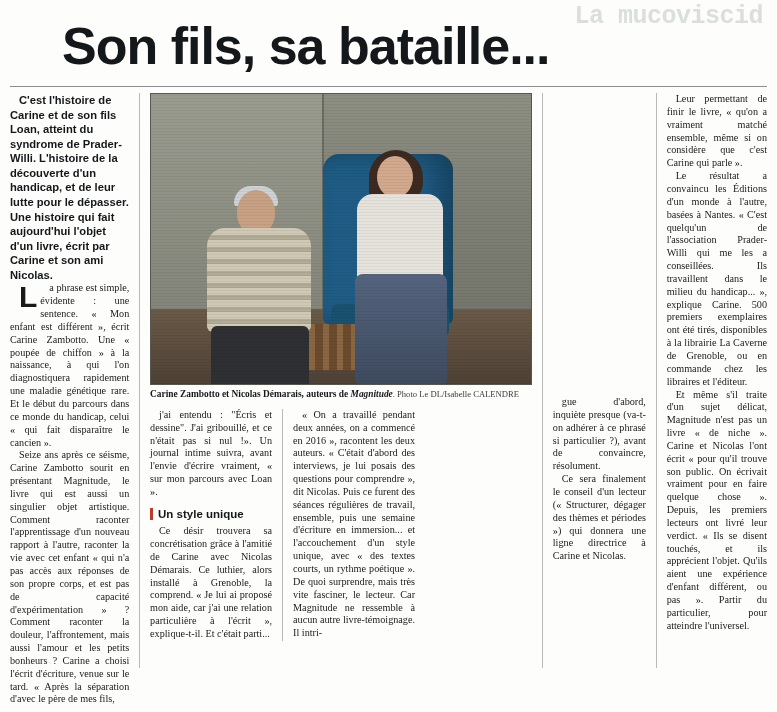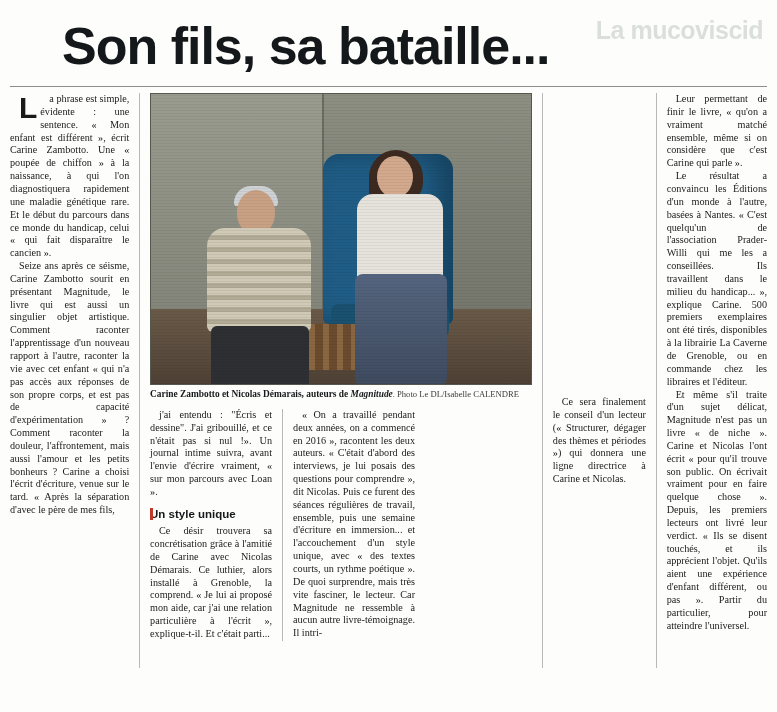--- a/index.html
+++ b/index.html
@@ -18,23 +18,23 @@
     position: relative;
     width: 777px;
     height: 712px;
     background: #fdfdfb;
     box-sizing: border-box;
     padding: 6px 10px 4px 10px;
   }
   
   .ghost-headline {
     position: absolute;
-    top: 16px;
+    top: 2px;
     right: 14px;
-    font-family: Liberation Sans, sans-serif;
+    font-family: Liberation Mono, monospace;
     font-weight: bold;
     font-size: 25px;
     color: #cfd6d3;
     letter-spacing: -0.5px;
     opacity: 0.75;
     white-space: nowrap;
     pointer-events: none;
   }
   .headline {
     font-family: "Liberation Sans", sans-serif;
@@ -222,21 +222,21 @@
   .photo-cols .pc p { margin: 0; text-indent: 9px; }
 
   .subhead {
     font-family: "Liberation Sans", sans-serif;
     font-weight: bold;
     font-size: 11.5px;
     color: #15181a;
     margin: 8px 0 4px 0;
     text-indent: 0;
     position: relative;
-    padding-left: 0;
+    padding-left: 8px;
   }
   .subhead:before {
     content: "";
     position: absolute; left: 0; top: 1px;
     width: 3px; height: 12px;
     background: #c0392b;
   }
 </style>
 </head>
 <body>
@@ -247,20 +247,21 @@
 
   <h1 class="headline">
     <span class="l1">Son fils, sa bataille...</span>
   </h1>
 
   <hr class="rule-top">
 
   <div class="columns">
 
     <div class="col">
+      <p class="chapo">C'est l'histoire de Carine et de son fils Loan, atteint du syndrome de Prader-Willi. L'histoire de la découverte d'un handicap, et de leur lutte pour le dépasser. Une histoire qui fait aujourd'hui l'objet d'un livre, écrit par Carine et son ami Nicolas.</p>
       <p class="dropcap-par">
         <span class="dropcap">L</span><span>a phrase est simple, évidente : une sentence. « Mon enfant est différent », écrit Carine Zambotto. Une « poupée de chiffon » à la naissance, à qui l'on diagnostiquera rapidement une maladie génétique rare. Et le début du parcours dans ce monde du handicap, celui « qui fait disparaître le cancien ».</span>
       </p>
       <p>Seize ans après ce séisme, Carine Zambotto sourit en présentant Magnitude, le livre qui est aussi un singulier objet artistique. Comment raconter l'apprentissage d'un nouveau rapport à l'autre, raconter la vie avec cet enfant « qui n'a pas accès aux réponses de son propre corps, et est pas de capacité d'expérimentation » ? Comment raconter la douleur, l'affrontement, mais aussi l'amour et les petits bonheurs ? Carine a choisi l'écrit d'écriture, venue sur le tard. « Après la séparation d'avec le père de mes fils,</p>
     </div>
 
     <div class="col-divider"></div>
 
     <div class="photo-wrap">
       <div class="photo">
@@ -298,20 +299,21 @@
         <div class="col-divider"></div>
         <div class="pc">
           <p>« On a travaillé pendant deux années, on a commencé en 2016 », racontent les deux auteurs. « C'était d'abord des interviews, je lui posais des questions pour comprendre », dit Nicolas. Puis ce furent des séances régulières de travail, ensemble, puis une semaine d'écriture en immersion... et l'accouchement d'un style unique, avec « des textes courts, un rythme poétique ». De quoi surprendre, mais très vite fasciner, le lecteur. Car Magnitude ne ressemble à aucun autre livre-témoignage. Il intri-</p>
         </div>
       </div>
     </div>
 
     <div class="col-divider"></div>
 
     <div class="col" style="width:128px; align-self:flex-end; height:272px;">
+      <p>gue d'abord, inquiète presque (va-t-on adhérer à ce phrasé si particulier ?), avant de convaincre, résolument.</p>
       <p>Ce sera finalement le conseil d'un lecteur (« Structurer, dégager des thèmes et périodes ») qui donnera une ligne directrice à Carine et Nicolas.</p>
     </div>
 
     <div class="col-divider"></div>
 
     <div class="col" style="width:138px;">
       <p>Leur permettant de finir le livre, « qu'on a vraiment matché ensemble, même si on considère que c'est Carine qui parle ».</p>
       <p>Le résultat a convaincu les Éditions d'un monde à l'autre, basées à Nantes. « C'est quelqu'un de l'association Prader-Willi qui me les a conseillées. Ils travaillent dans le milieu du handicap... », explique Carine. 500 premiers exemplaires ont été tirés, disponibles à la librairie La Caverne de Grenoble, ou en commande chez les libraires et l'éditeur.</p>
       <p>Et même s'il traite d'un sujet délicat, Magnitude n'est pas un livre « de niche ». Carine et Nicolas l'ont écrit « pour qu'il trouve son public. On écrivait vraiment pour en faire quelque chose ». Depuis, les premiers lecteurs ont livré leur verdict. « Ils se disent touchés, et ils apprécient l'objet. Qu'ils aient une expérience d'enfant différent, ou pas ». Partir du particulier, pour atteindre l'universel.</p>
 

